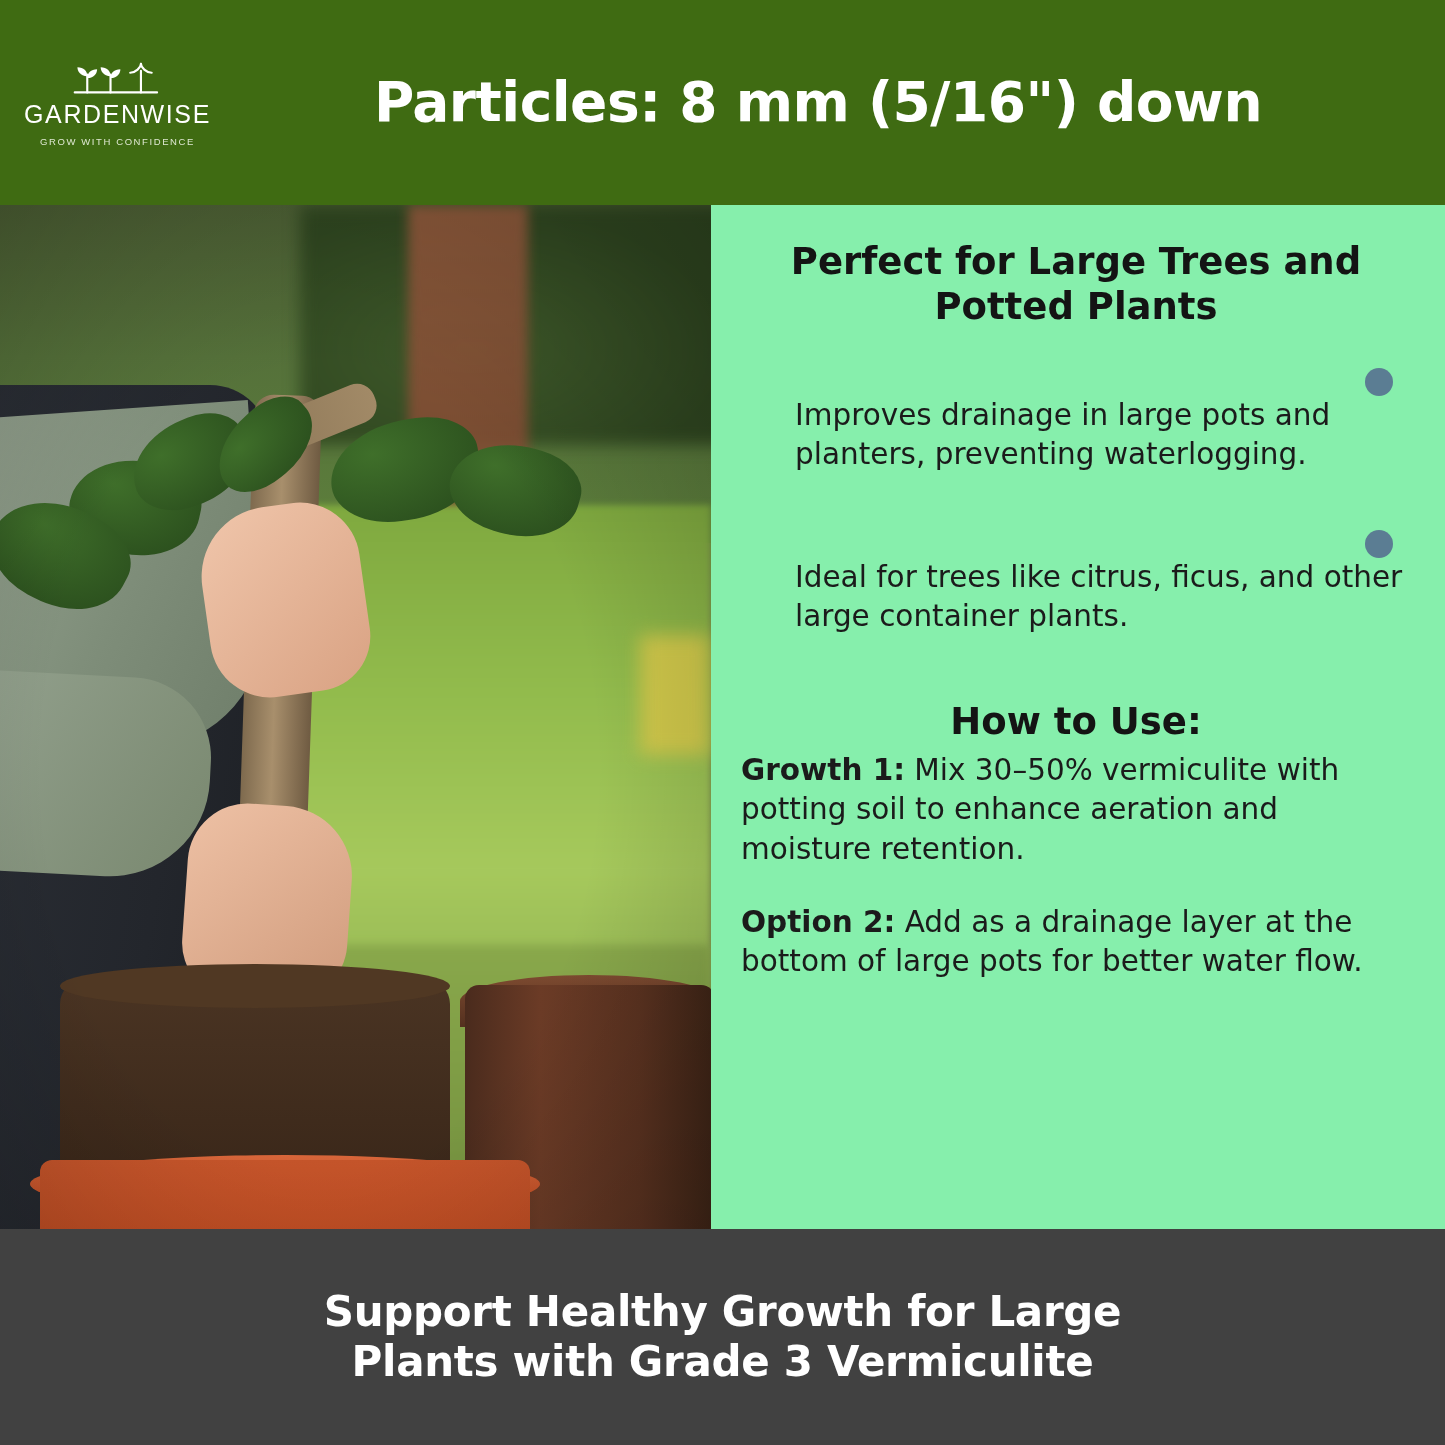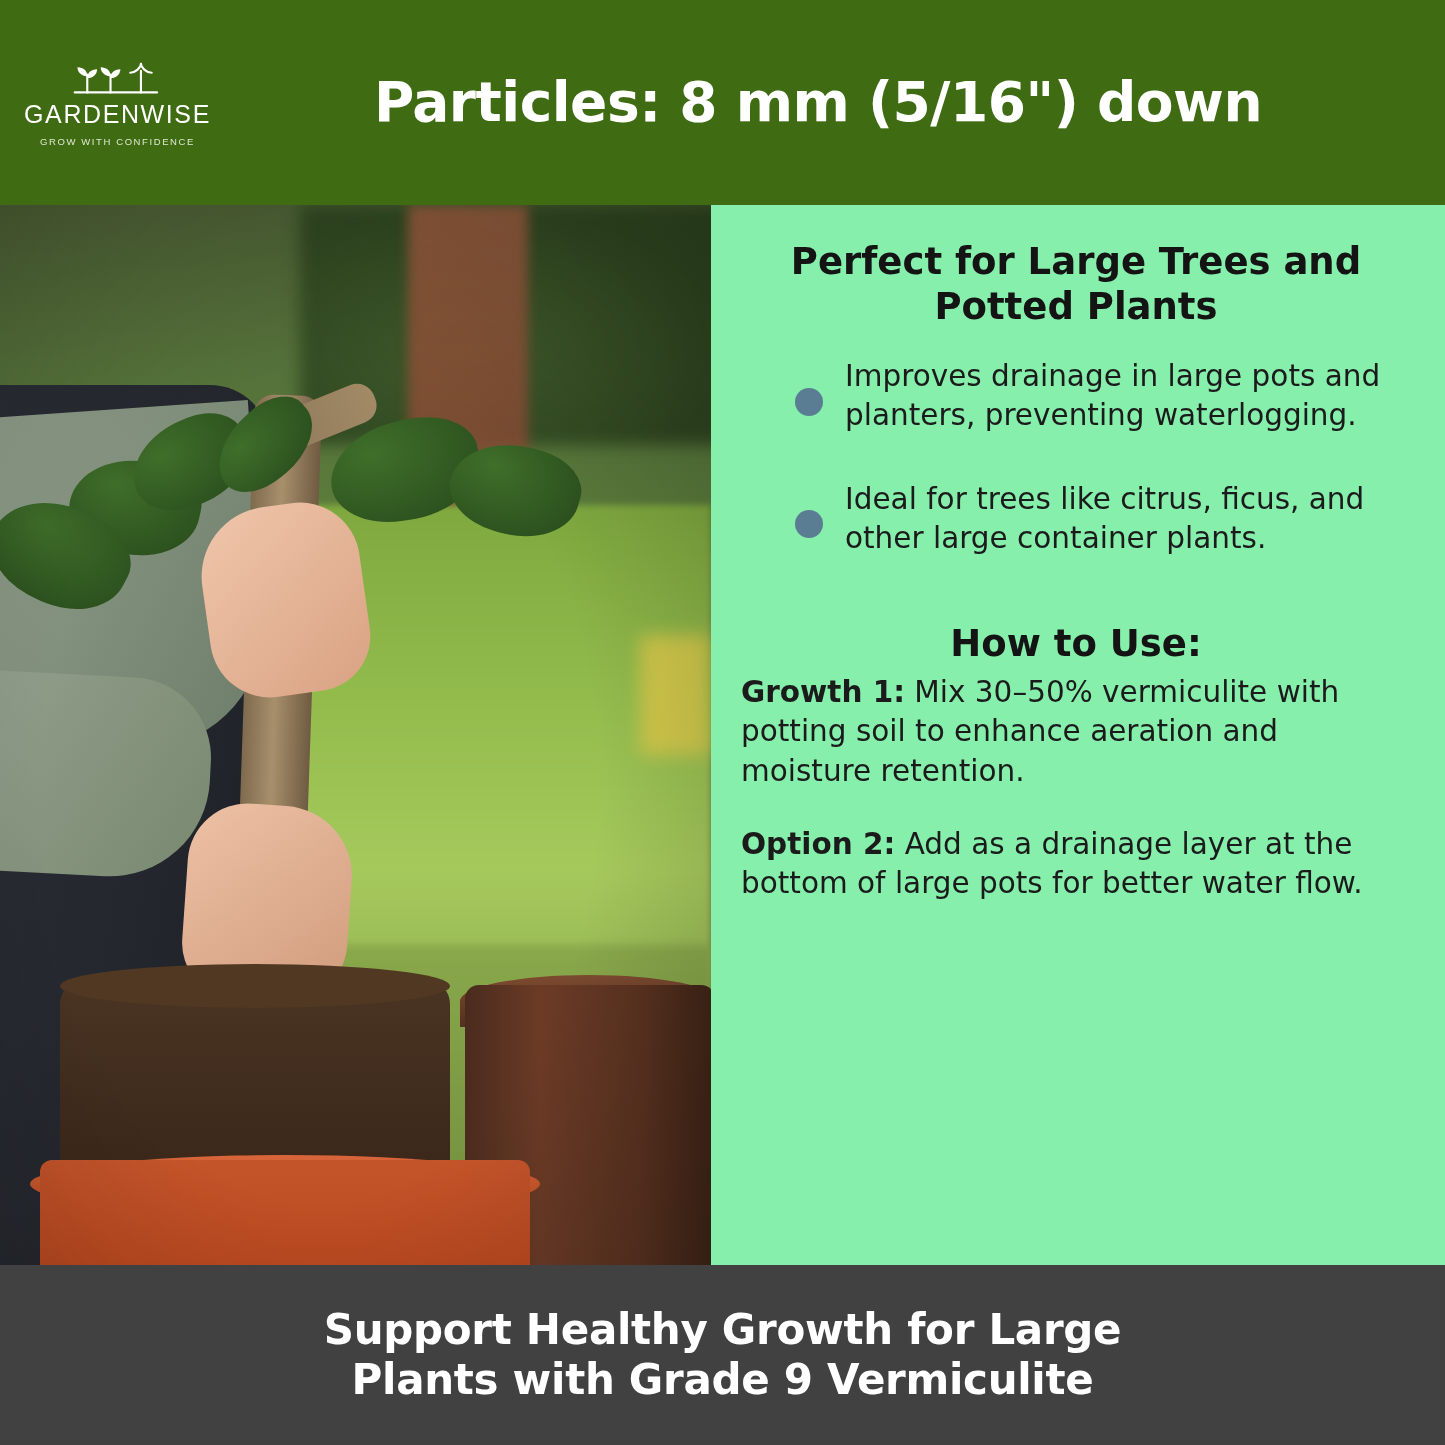--- a/index.html
+++ b/index.html
@@ -221,23 +221,24 @@
     font-family: "DejaVu Sans", sans-serif;
     font-weight: bold;
     font-size: 37px;
     line-height: 1.22;
     color: #141414;
     padding: 0 6px;
   }
   .bullets { margin-top: 28px; }
   .bullet {
     display: flex;
-    align-items: center;
+    align-items: flex-end;
     margin-bottom: 44px;
     padding-left: 58px;
+    flex-direction: column;
   }
   .bullet-dot {
     flex: 0 0 28px;
     width: 28px; height: 28px;
     border-radius: 50%;
     background: #5b7d93;
     margin-top: 11px;
     margin-right: 22px;
   }
   .bullet-text {
@@ -261,21 +262,21 @@
     line-height: 1.33;
     color: #1b1b1b;
     margin-bottom: 34px;
     padding-left: 4px;
   }
   .option b { font-weight: bold; }
 
   
   .footer {
     flex: 0 0 auto;
-    height: 180px;
+    height: 216px;
     background: #414141;
     color: #ffffff;
     display: flex;
     align-items: center;
     justify-content: center;
     text-align: center;
     font-family: "DejaVu Sans", sans-serif;
     font-weight: bold;
     font-size: 42px;
     line-height: 1.2;
@@ -370,17 +371,17 @@
       </div>
       <div class="option">
         <b>Option 2:</b><span> Add as a drainage layer at the bottom of large pots for better water flow.</span>
       </div>
     </div>
   </div>
 
   <div class="footer">
     <div>
       <span>Support Healthy Growth for Large</span><br>
-      <span>Plants with Grade 9 Vermiculite</span>
+      <span>Plants with Grade 3 Vermiculite</span>
     </div>
   </div>
 
 </div>
 
 </body></html>

